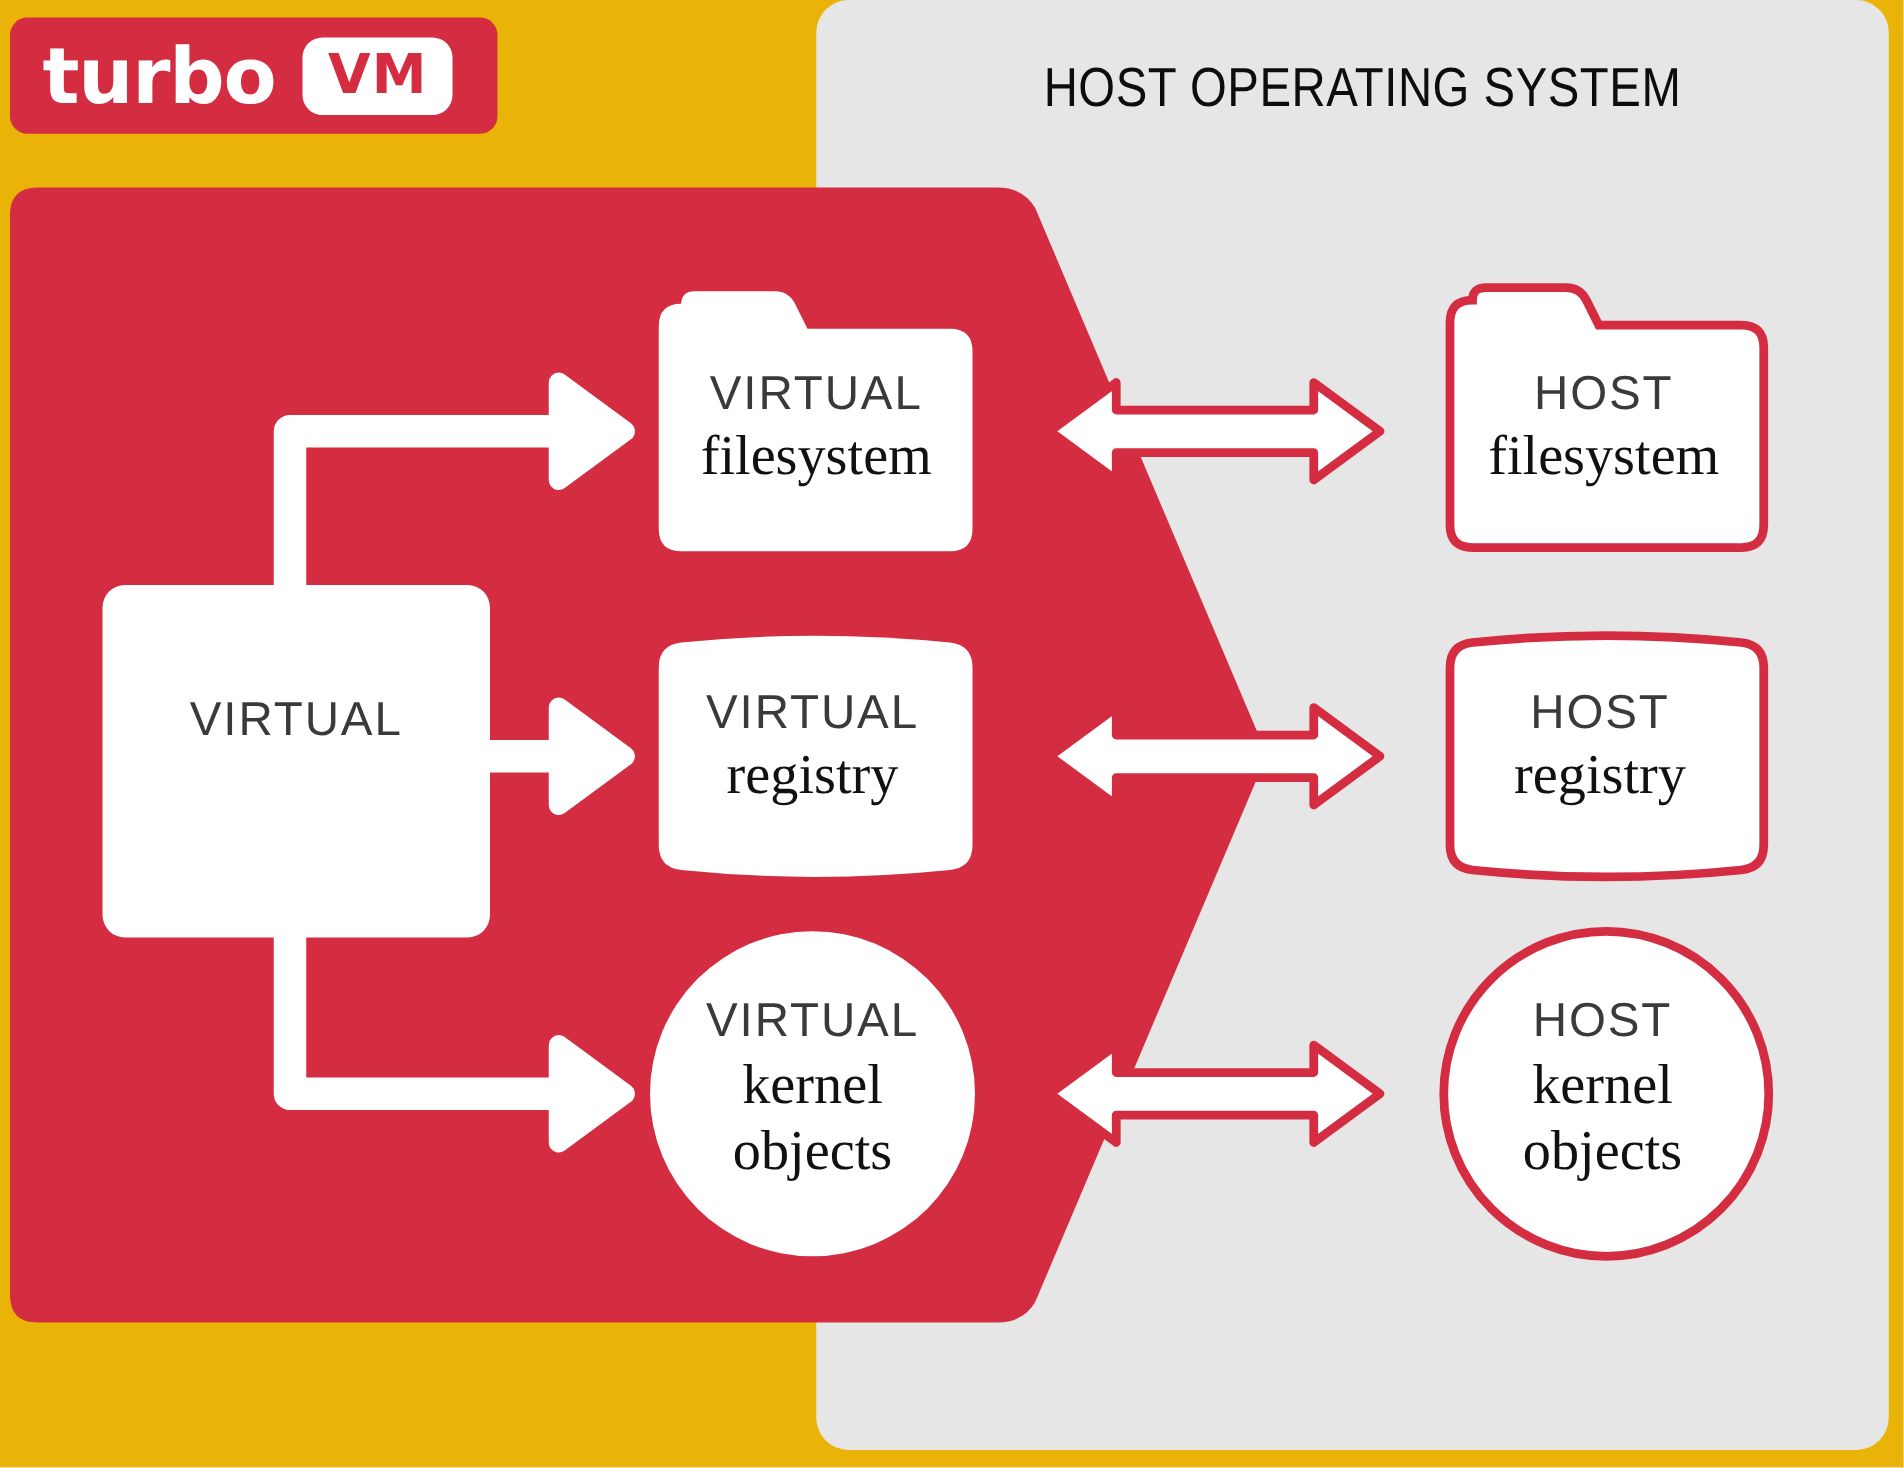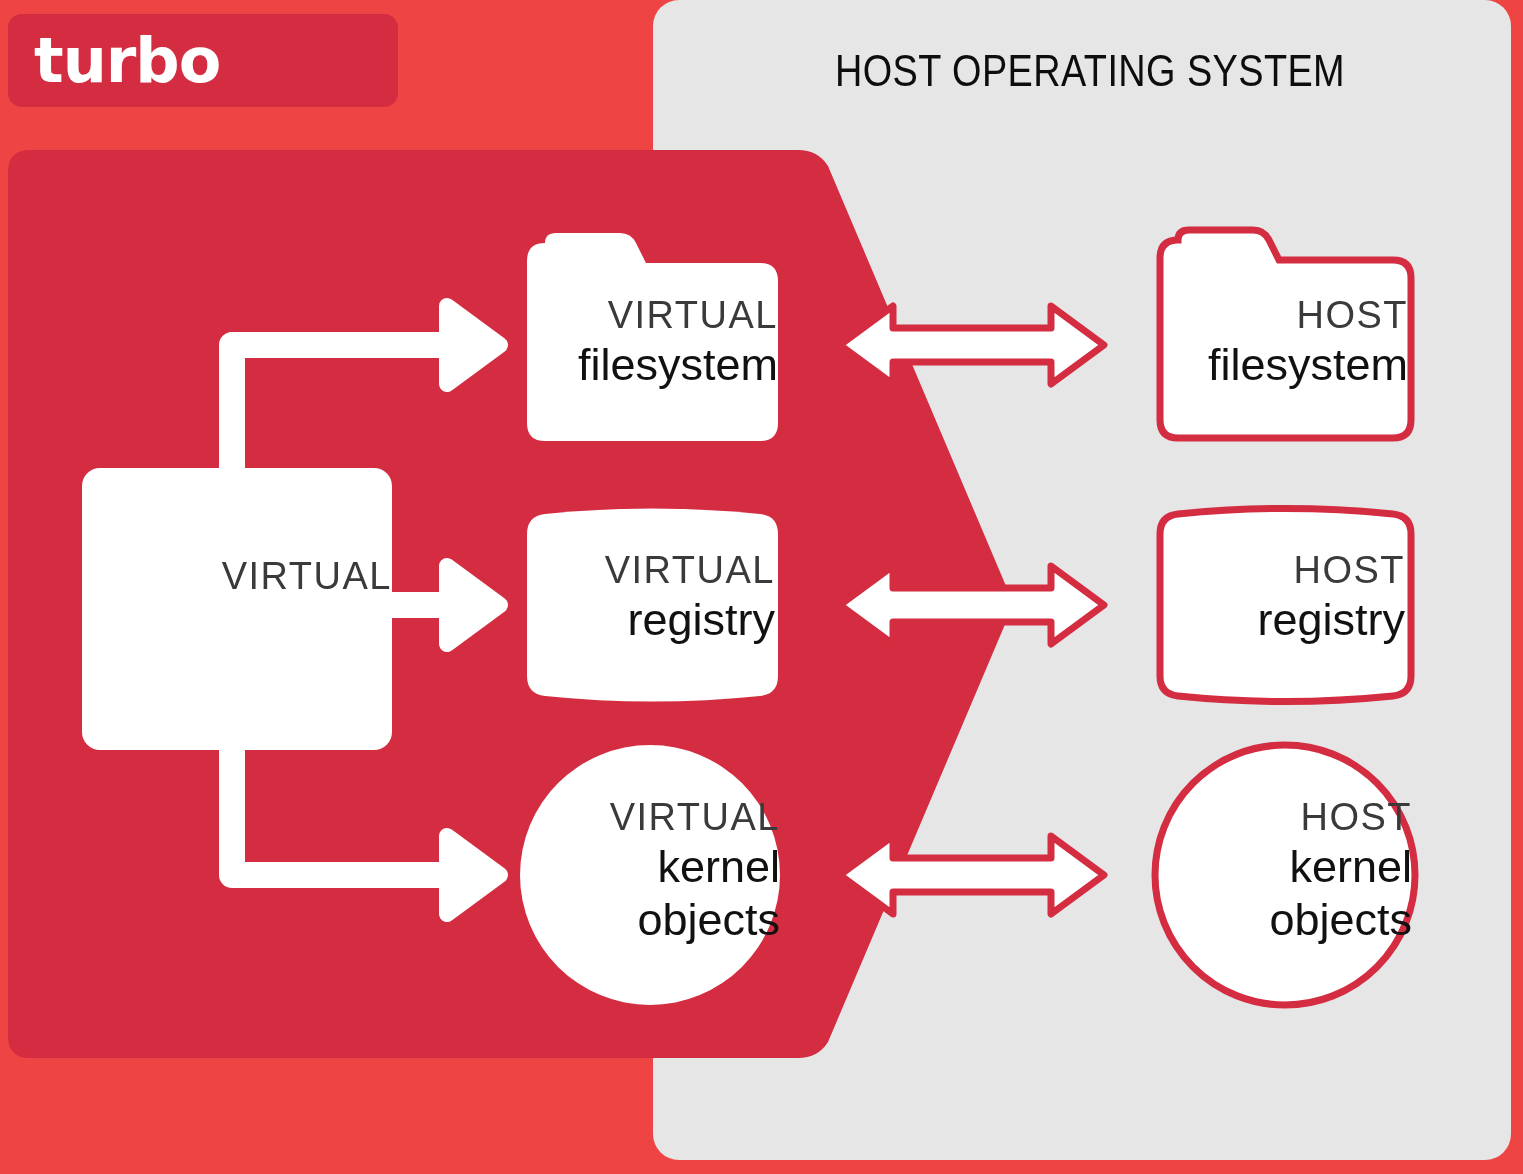--- a/index.html
+++ b/index.html
@@ -7,21 +7,21 @@
     padding: 0;
     background: #ffffff;
   }
   body {
     font-family: "Liberation Sans", sans-serif;
   }
   #stage {
     position: relative;
     width: 1523px;
     height: 1174px;
-    background: #ef4444;
+    background: #eab308;
     overflow: hidden;
   }
   .layer {
     position: absolute;
     top: 0;
     left: 0;
     width: 1523px;
     height: 1174px;
   }
 
@@ -72,38 +72,38 @@
     color: #0d0d0d;
     font-family: "Liberation Sans", sans-serif;
     font-stretch: condensed;
     transform: scaleX(0.86);
     transform-origin: center;
   }
 
   
   .node-label {
     position: absolute;
-    text-align: right;
+    text-align: center;
     line-height: 1.1;
     pointer-events: none;
   }
   .lbl-top {
     display: block;
     font-size: 38px;
     font-weight: 300;
     color: #3a3a3a;
     font-family: "Liberation Sans", sans-serif;
     letter-spacing: 1.5px;
   }
   .lbl-main {
     display: block;
     font-size: 45px;
     font-weight: 500;
     color: #111111;
-    font-family: Liberation Sans, sans-serif;
+    font-family: Liberation Serif, serif;
     margin-top: 3px;
   }
   .lbl-main.two-line { line-height: 1.12; }
 
   
   #lbl-vapp        { left: 82px;  top: 556px;  width: 310px; }
   #lbl-vfs         { left: 528px; top: 295px;  width: 250px; }
   #lbl-vreg        { left: 525px; top: 550px;  width: 250px; }
   #lbl-vko         { left: 520px; top: 797px;  width: 260px; }
   #lbl-hfs         { left: 1158px;top: 295px;  width: 250px; }
@@ -227,20 +227,21 @@
              L 1051,836
              L 1104,875
              L 1051,914
              L 1051,892
              L 893,892
              L 893,914 Z" fill="#FFFFFF" stroke="#D42C40" stroke-width="7" stroke-linejoin="round"></path>
   </svg>
 
   <div id="logo">
     <span id="logo-word">turbo</span>
+    <span id="logo-badge">VM</span>
   </div>
 
   <div id="host-title">HOST OPERATING SYSTEM</div>
 
   <div class="node-label" id="lbl-vapp">
     <span class="lbl-top">VIRTUAL</span>
   </div>
 
   <div class="node-label" id="lbl-vfs">
     <span class="lbl-top">VIRTUAL</span>

